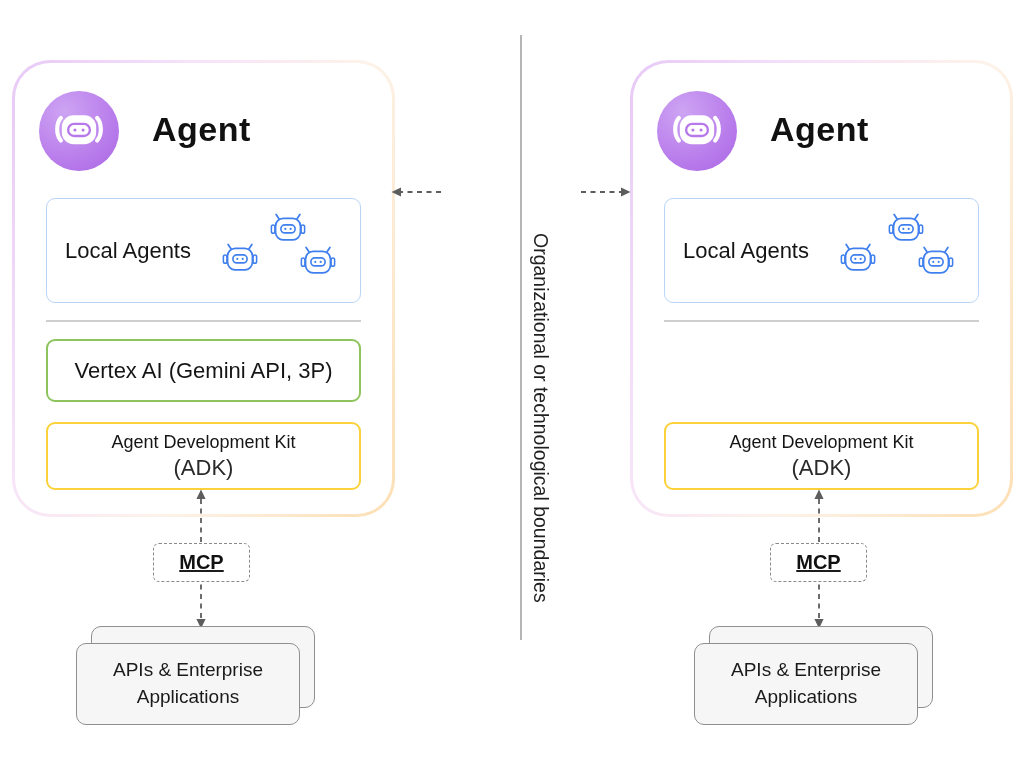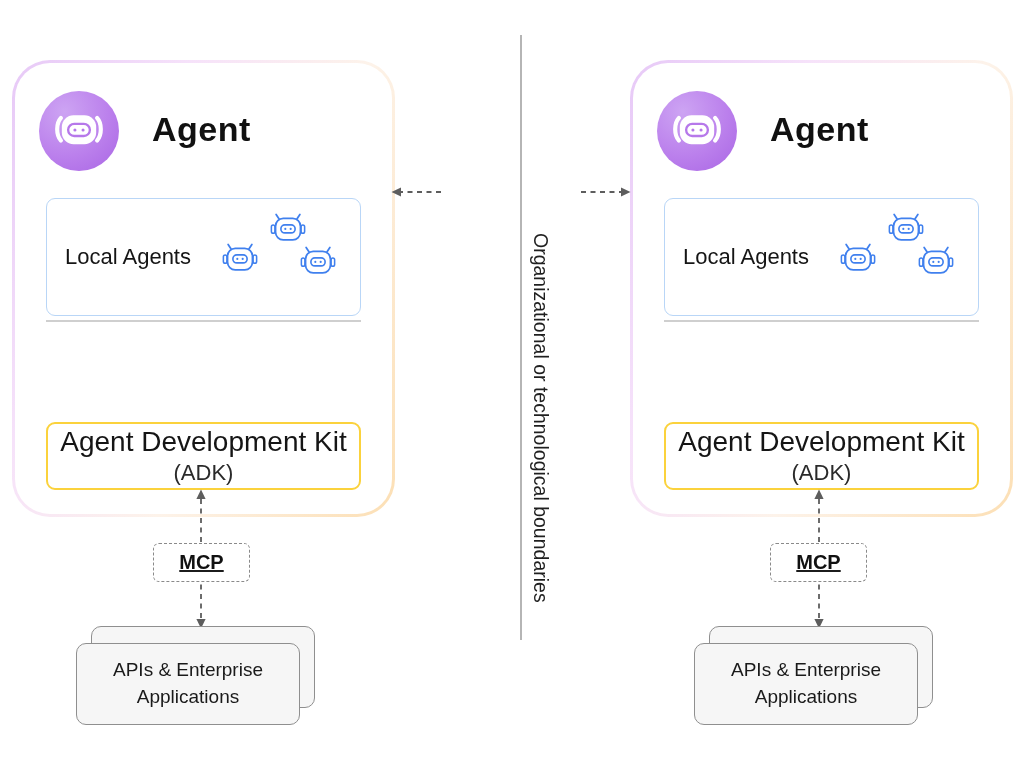--- a/index.html
+++ b/index.html
@@ -15,40 +15,40 @@
   .card-left  { left:12px; }
   .card-right { left:630px; }
 
   .avatar { position:absolute; left:24px; top:28px; width:80px; height:80px; border-radius:50%;
             background:radial-gradient(circle at 32% 26%, #cda4f3 0%, #bb80ec 55%, #a965e4 100%);
             display:flex; align-items:center; justify-content:center; }
   .avatar svg { width:58px; height:47px; }
 
   .agent-title { position:absolute; left:137px; top:47px; font-size:34px; font-weight:700; color:#111; letter-spacing:0.5px; }
 
-  .local-box { position:absolute; left:31px; top:135px; width:315px; height:118px;
+  .local-box { position:absolute; left:31px; top:135px; width:315px; height:105px;
                border:1.5px solid #b9d6f7; border-radius:9px; background:#fff; }
   .local-label { position:absolute; left:18px; top:50%; transform:translateY(-50%); font-size:22px; color:#151515; }
   .mini-robot { position:absolute; width:38px; height:31px; }
   .mini-robot svg { width:100%; height:100%; }
   .robot-a { left:222px; top:14px; }
   .robot-b { left:174px; top:44px; }
   .robot-c { left:252px; top:47px; }
 
   .divider { position:absolute; left:31px; top:257px; width:315px; height:2px; background:#cfcfcf; }
 
   .model-box { position:absolute; left:31px; top:276px; width:315px; height:63px;
                border:2px solid #8ec45e; border-radius:9px; background:#fff;
                display:flex; align-items:center; justify-content:center; }
   .model-label { font-size:22px; color:#151515; }
 
   .adk-box { position:absolute; left:31px; top:359px; width:315px; height:68px;
              border:2.5px solid #fbd23c; border-radius:9px; background:#fff;
              display:flex; flex-direction:column; align-items:center; justify-content:center; gap:2px; }
-  .adk-title { font-size:28px; color:#151515; }
+  .adk-title { font-size:18px; color:#151515; }
   .adk-sub { font-size:22px; color:#2a2a2a; }
 
   
   .v-arrow { position:absolute; top:489px; width:16px; height:140px; z-index:1; }
   .v-arrow-left  { left:193px; }
   .v-arrow-right { left:811px; }
 
   .mcp-box { position:absolute; top:543px; width:97px; height:39px; background:#fff;
              border:1.8px dashed #8a8a8a; border-radius:6px; z-index:2;
              display:flex; align-items:center; justify-content:center;text-decoration:underline; }
@@ -143,20 +143,23 @@
         <span class="mini-robot robot-b"><svg viewBox="0 0 64 52">
               <use href="#robot-blue"></use>
             </svg></span>
         <span class="mini-robot robot-c"><svg viewBox="0 0 64 52">
               <use href="#robot-blue"></use>
             </svg></span>
       </div>
 
       <div class="divider"></div>
 
+      <div class="model-box">
+        <span class="model-label">Vertex AI (Gemini API, 3P)</span>
+      </div>
 
       <div class="adk-box">
         <span class="adk-title">Agent Development Kit</span>
         <span class="adk-sub">(ADK)</span>
       </div>
     </div>
   </div>
 
   <svg class="v-arrow v-arrow-left" viewBox="0 0 16 140">
       <use href="#v-dash-arrow"></use>

